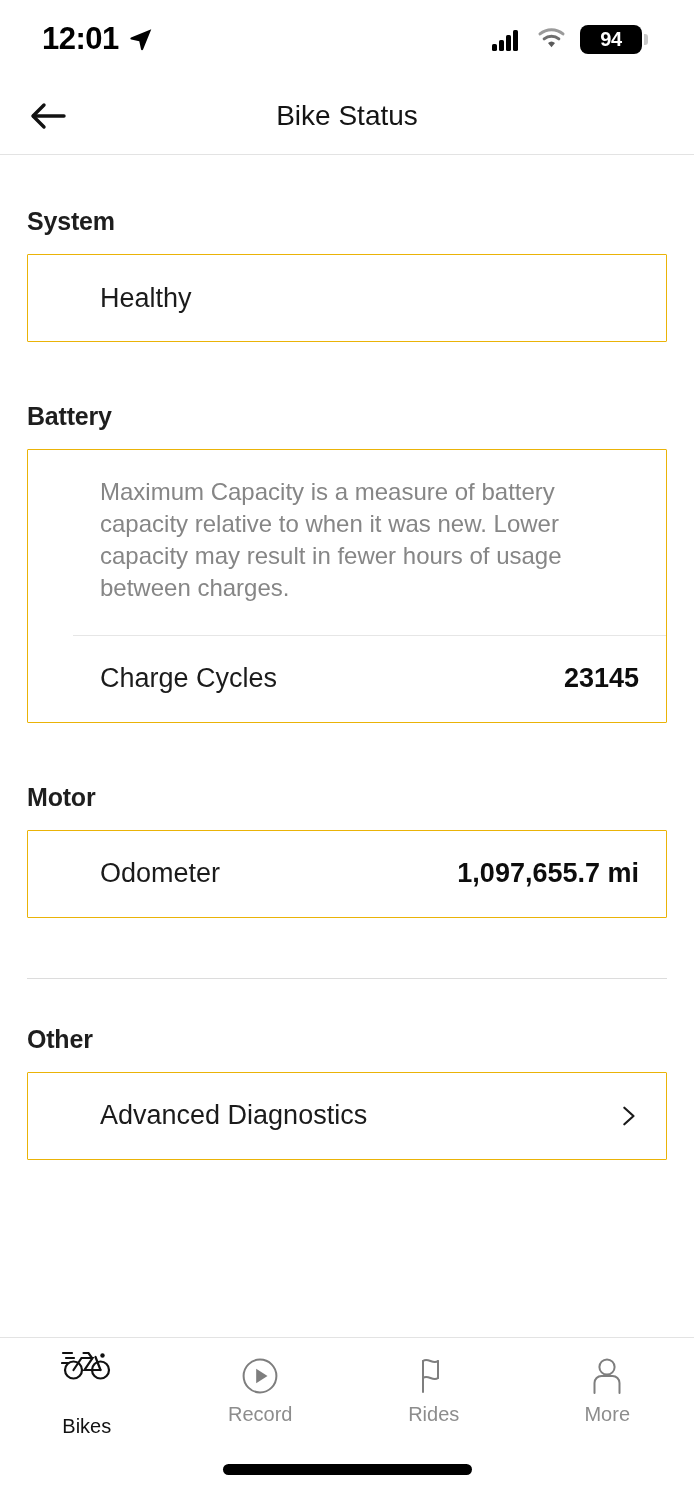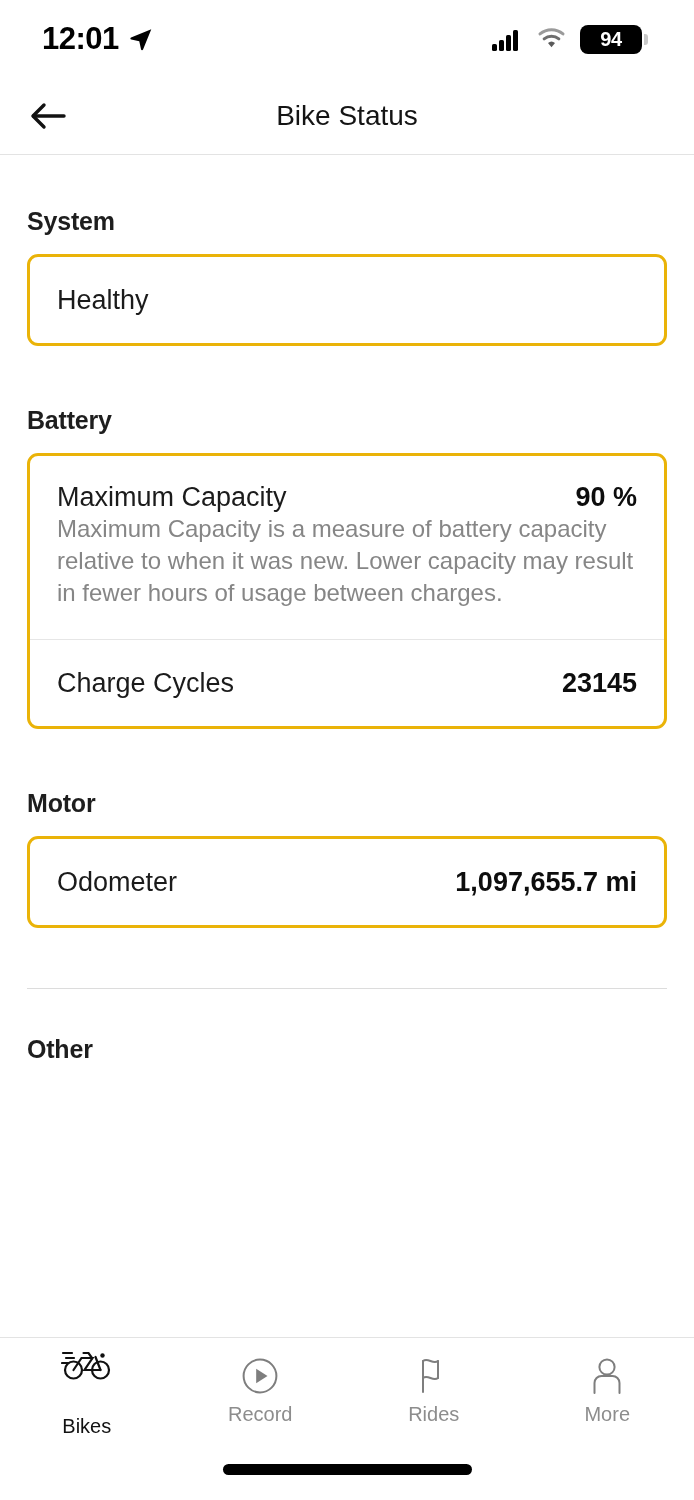--- a/index.html
+++ b/index.html
@@ -26,21 +26,21 @@
   
   .header { height:77px; flex:0 0 77px; position:relative;
     display:flex; align-items:center; border-bottom:1px solid #e3e3e3; }
   .back-btn { position:absolute; left:20px; top:50%; transform:translateY(-50%);
     width:56px; height:56px; display:flex; align-items:center; justify-content:center; }
   .page-title { width:100%; text-align:center; font-size:28px; color:#141414; font-weight:400; }
 
   
   .content { flex:1 1 auto; padding:0 27px; overflow:hidden; }
   .section-title { font-size:25px; font-weight:700; color:#1e1e1e; letter-spacing:-0.2px; }
-  .card { border:3px solid #eab308; border-radius:11px; background:#fff; }
+  .card { border:1px solid #eab308; border-radius:1px; background:#fff;padding-left:45px; }
   .row { display:flex; align-items:center; justify-content:space-between;
     padding:0 27px; min-height:86px; }
   .row-label { font-size:27px; color:#1b1b1b; font-weight:400; }
   .row-value { font-size:27px; color:#0d0d0d; font-weight:700; }
   .card-divider { height:1px; background:#e6e6e6; }
 
   .cap-block { padding:26px 27px 30px; }
   .cap-head { display:flex; align-items:baseline; justify-content:space-between; }
   .cap-desc { font-size:24px; line-height:1.34; color:#868686; }
 
@@ -117,24 +117,20 @@
       </div>
     </div>
 
     <div class="sp-60"></div>
 
     <div>
       <div class="section-title">Battery</div>
       <div class="sp-18"></div>
       <div class="card">
         <div class="cap-block">
-          <div class="cap-head">
-            <span class="row-label">Maximum Capacity</span>
-            <span class="row-value">90 %</span>
-          </div>
           <div class="cap-desc">Maximum Capacity is a measure of battery capacity relative to when it was new. Lower capacity may result in fewer hours of usage between charges.</div>
         </div>
         <div class="card-divider"></div>
         <div class="row">
           <span class="row-label">Charge Cycles</span>
           <span class="row-value">23145</span>
         </div>
       </div>
     </div>
 
@@ -151,20 +147,28 @@
       </div>
     </div>
 
     <div class="sp-60"></div>
     <div class="sep"></div>
     <div class="sp-46"></div>
 
     <div>
       <div class="section-title">Other</div>
       <div class="sp-18"></div>
+      <div class="card">
+        <div class="row">
+          <span class="row-label">Advanced Diagnostics</span>
+          <svg class="chev" viewBox="0 0 24 24">
+            <path d="M8 3l10 9-10 9" stroke="#1b1b1b" stroke-width="2.4" fill="none" stroke-linecap="round" stroke-linejoin="round"></path>
+          </svg>
+        </div>
+      </div>
     </div>
 
   </div>
 
   <div class="tabbar">
 
     <div class="tab active">
       <span class="tab-icon">
         <svg width="52" height="34" viewBox="0 0 52 34">
           <g stroke="#111" stroke-width="2.2" fill="none" stroke-linecap="round">

